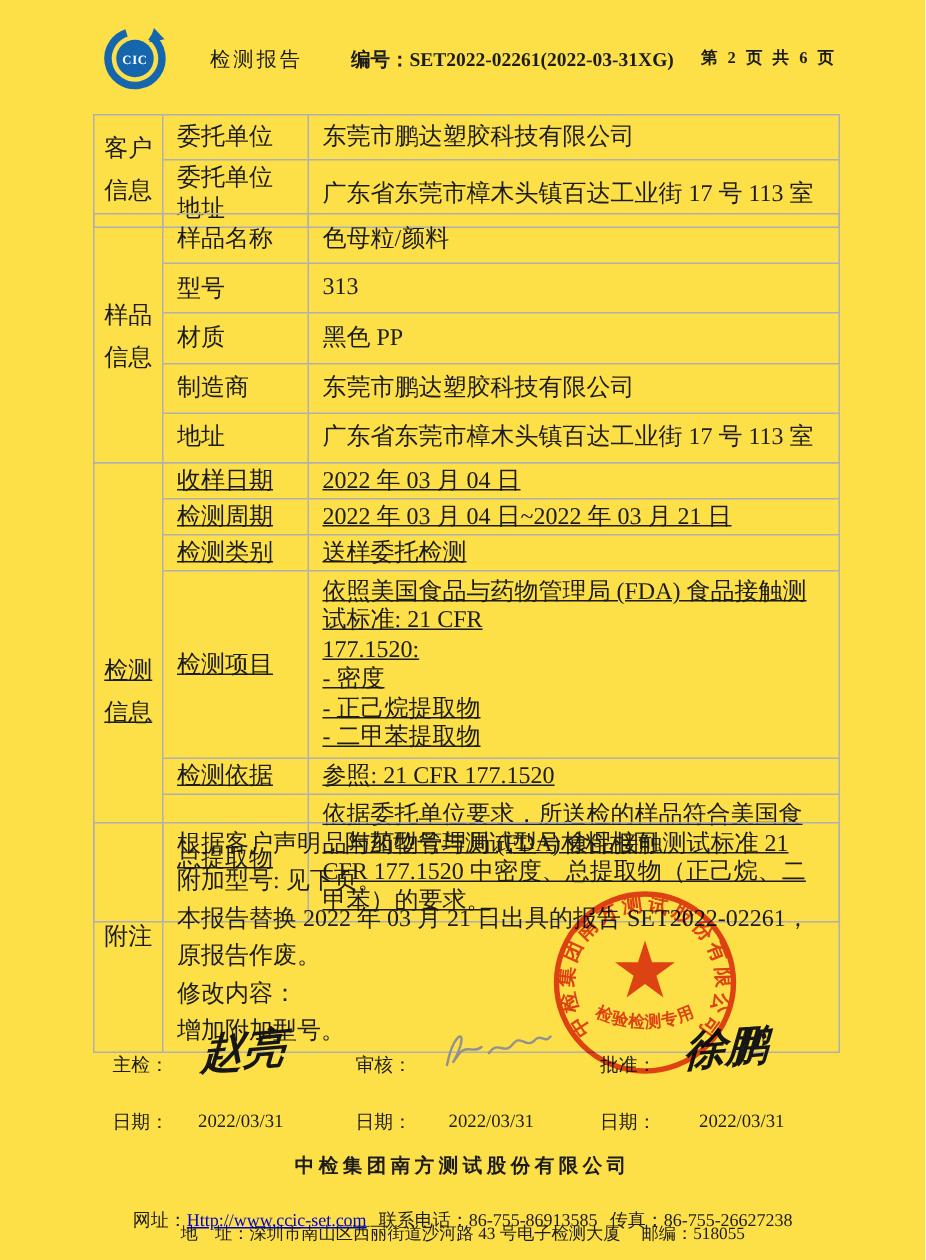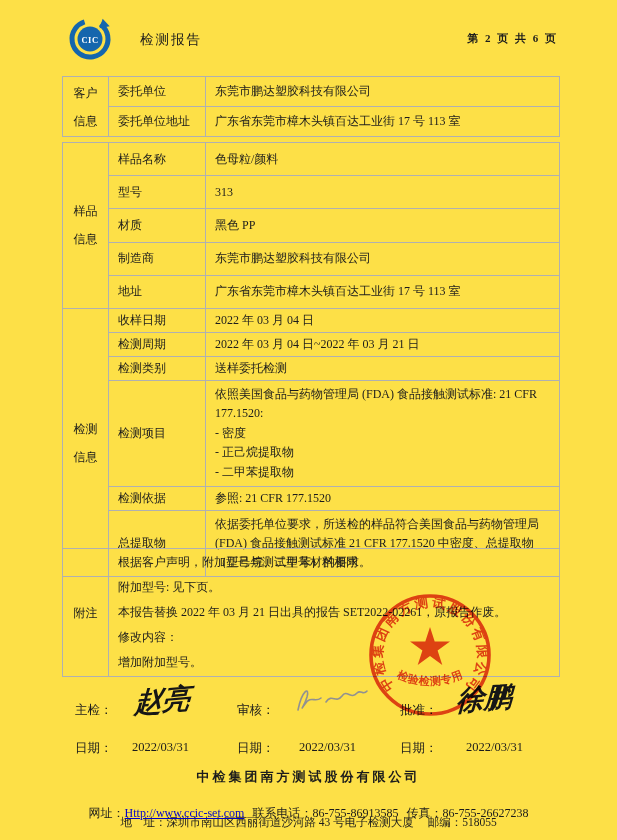--- a/index.html
+++ b/index.html
@@ -11,27 +11,27 @@
 
   
   .hdr { position:absolute; top:15px; left:62px; width:497px; height:48px; }
   .logo { position:absolute; left:3px; top:1px; width:50px; height:46px; }
   .hdr-title { position:absolute; left:78px; top:16px; font-weight:normal; font-size:13.5px; letter-spacing:2px; }
   .hdr-no    { position:absolute; left:172px; top:16px; font-weight:bold; font-size:13px; }
   .hdr-page  { position:absolute; right:1px; top:16px; font-weight:bold; font-size:11px; letter-spacing:2px; }
 
   
   table.sec { position:absolute; left:62px; width:497px; border-collapse:collapse; table-layout:fixed; }
-  table.sec td { border:1.5px solid #b0b0b0; font-size:12px; padding:1px 9px; vertical-align:middle; }
+  table.sec td { border:1.5px solid #b0b0b0; font-size:16px; padding:1px 9px; vertical-align:middle; }
   .group-cell { text-align:center; white-space:pre-line; line-height:28px; padding:0 2px !important; }
   .ml  { white-space:pre-line; line-height:19.4px; padding-top:4px !important; padding-bottom:4px !important; }
   .wrap { line-height:19px; padding-top:4px !important; padding-bottom:4px !important; }
   #t1 { top:76px; }  #t1 td { height:27px; }
   #t2 { top:142px; } #t2 td { height:30.2px; }
-  #t3 { top:308px; } #t3 td { height:21px; }
+  #t3 { top:308px; } #t3 td { height:21px;text-decoration:underline; }
   #t4 { top:548px; } #t4 td { height:88px; }
   #t4 .note-val { white-space:pre-line; line-height:25px; }
 
   
   .sig { position:absolute; left:62px; top:676px; width:497px; height:100px; font-size:12.5px; }
   .sig .lbl { position:absolute; white-space:nowrap; }
   .handwriting { position:absolute; font-size:28px; font-style:italic; font-weight:bold;
                  transform:rotate(-5deg) skewX(-8deg); white-space:nowrap; color:#161616; }
   .scribble { position:absolute; }
   .dateval { position:absolute; white-space:nowrap; }
@@ -56,20 +56,21 @@
 <div class="page">
 
   <div class="hdr">
     <svg class="logo" viewBox="0 0 50 46">
       <circle cx="25" cy="23" r="18" fill="none" stroke="#1566ad" stroke-width="5" stroke-dasharray="96 18" transform="rotate(-55 25 23)"></circle>
       <polygon points="36,3 45,8 36,13" fill="#1566ad" transform="rotate(18 38 8)"></polygon>
       <circle cx="25" cy="23" r="12.5" fill="#1566ad"></circle>
       <text x="25" y="26.5" text-anchor="middle" font-size="8.5" font-weight="bold" fill="#ffffff" letter-spacing="0.5">CIC</text>
     </svg>
     <div class="hdr-title">检测报告</div>
+    <div class="hdr-no"><span>编号：</span><span>SET2022-02261(2022-03-31XG)</span></div>
     <div class="hdr-page">第 2 页 共 6 页</div>
   </div>
 
   <table class="sec" id="t1">
     <colgroup>
         <col style="width:46px">
         <col style="width:97px">
         <col style="width:354px">
       </colgroup>
     <tbody>

